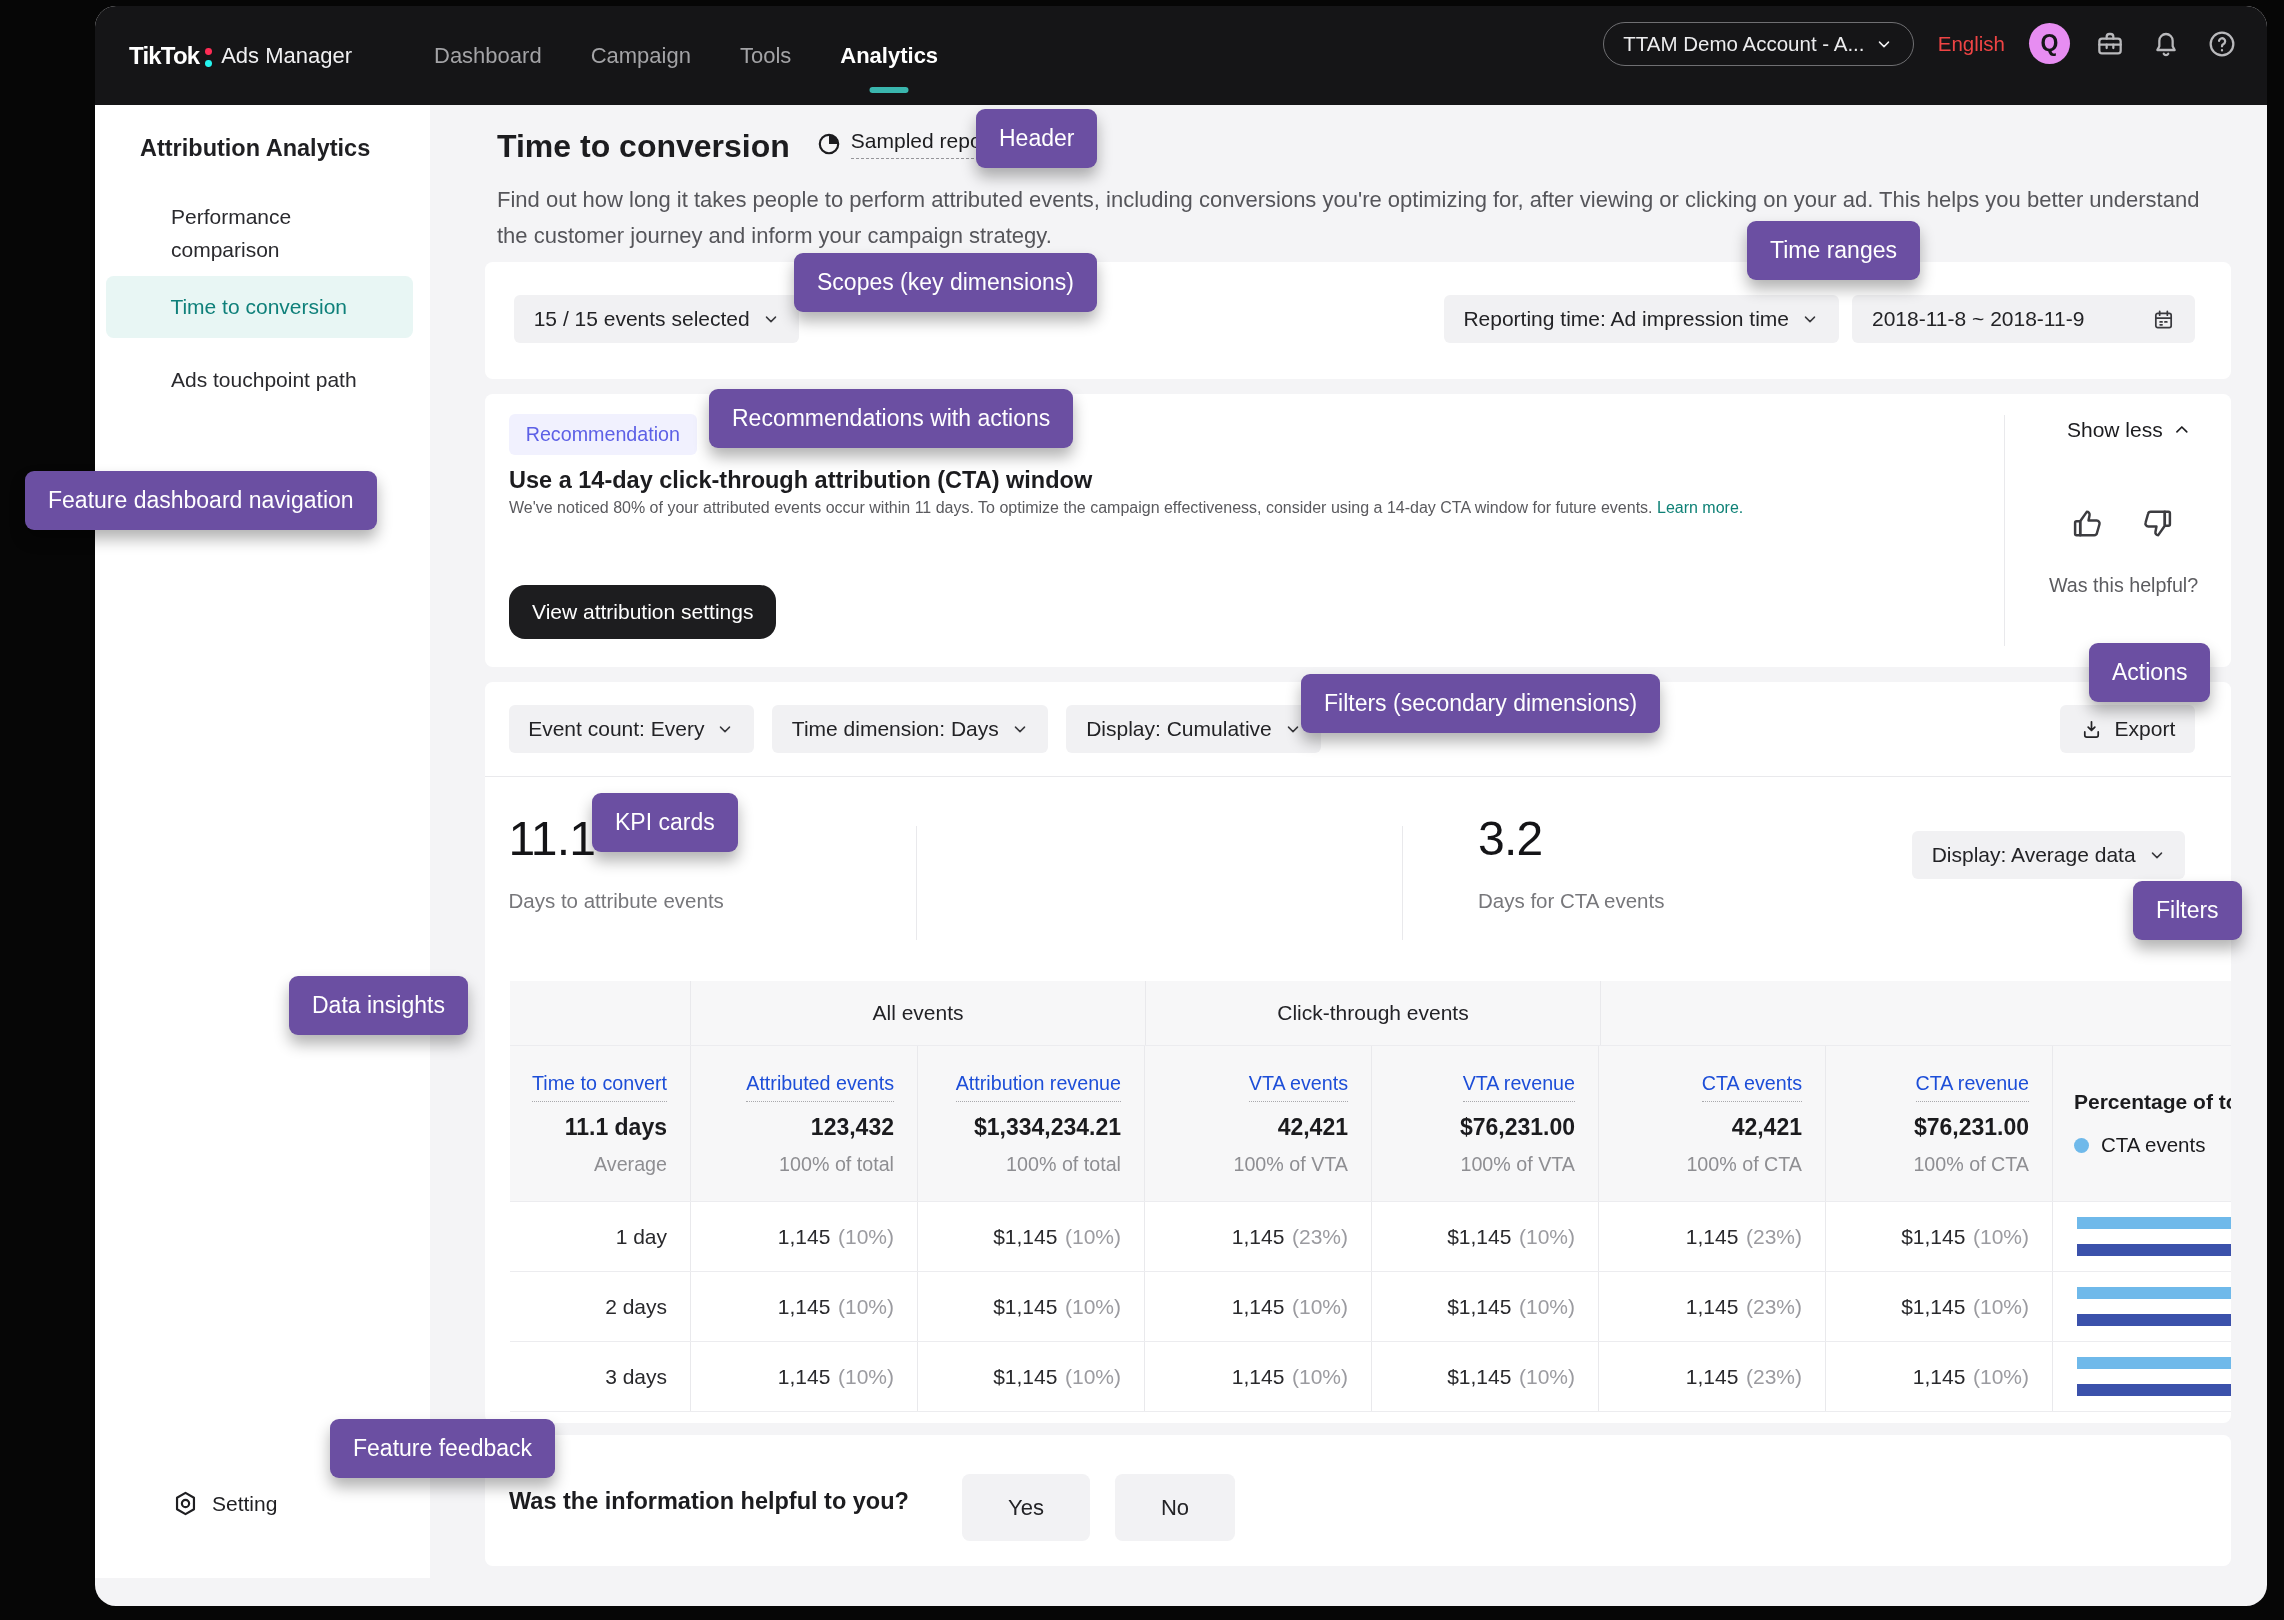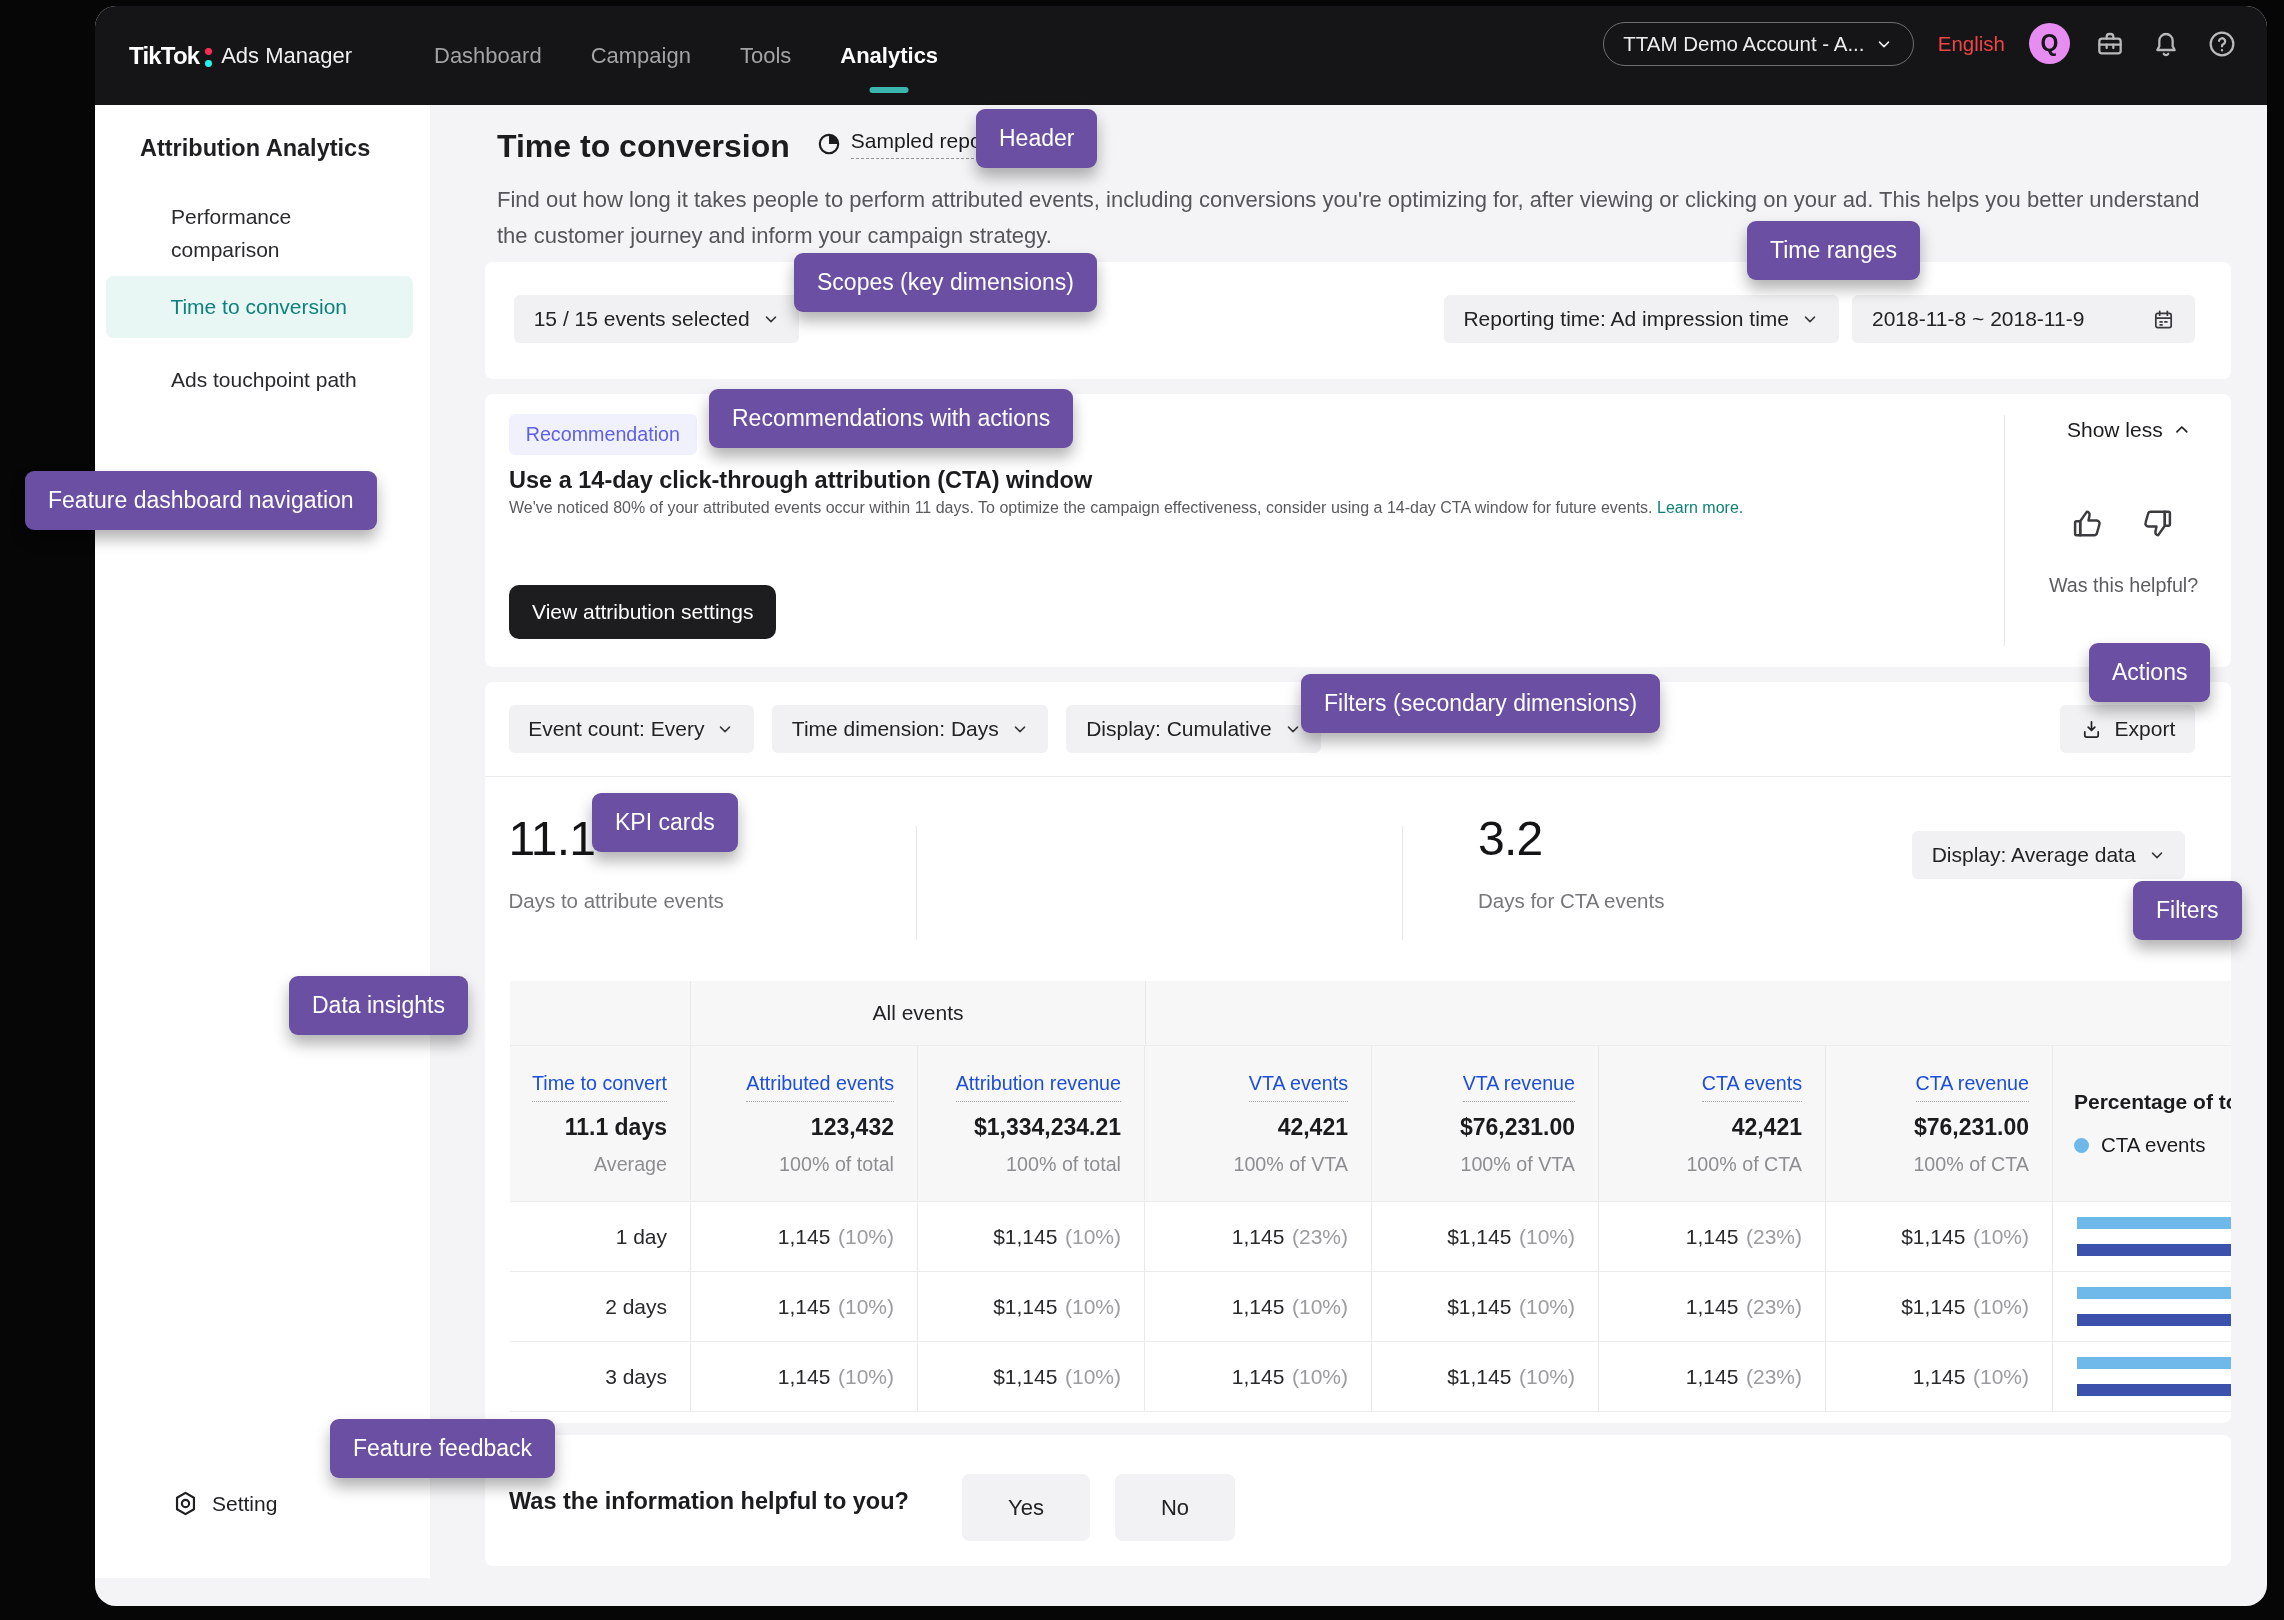--- a/index.html
+++ b/index.html
@@ -62,21 +62,21 @@
   .scopes-card .right { position:absolute; right:36px; top:33px; display:flex; gap:13.6px; }
 
   
   .rec-card { top:289px; height:273px; }
   .rec-badge { position:absolute; left:24px; top:19.7px; background:#f1f1fe; color:#5d60e6; font-size:19.7px;
                border-radius:6px; padding:9px 16.7px; }
   .rec-title { position:absolute; left:24px; top:73px; font-size:23.5px; font-weight:700; color:#1c1c1f; }
   .rec-body { position:absolute; left:24px; top:95px; width:1455px; font-size:16px; line-height:37px; color:#5a5a5e; }
   .rec-link { color:#0e8176; cursor:pointer; }
   .rec-btn { position:absolute; left:24px; top:191px; background:#1d1d1f; color:#fff; font-size:21px;
-             border:none; border-radius:10px; padding:15px 23px; cursor:pointer; font-family:inherit; }
+             border:none; border-radius:16px; padding:15px 23px; cursor:pointer; font-family:inherit; }
   .rec-divider { position:absolute; left:1519px; top:21px; bottom:21px; width:0.8px; background:#e9e9ec; }
   .rec-showless { position:absolute; left:1582px; top:24px; display:flex; align-items:center; gap:9px;
                   font-size:21px; color:#1c1c1f; cursor:pointer; }
   .rec-showless svg { width:19.7px; height:19.7px; color:#1c1c1f; }
   .rec-thumbs { position:absolute; left:1585px; top:112px; display:flex; gap:35px; }
   .rec-thumbs svg { width:35px; height:35px; color:#3c3c40; cursor:pointer; }
   .rec-helpful { position:absolute; left:1564px; top:180px; font-size:19.7px; color:#5c5c60; }
 
   
   .main-card { top:577px; height:741px; overflow:hidden; }
@@ -318,20 +318,21 @@
         <span>Display: Average data</span>
         <svg class="chev" viewBox="0 0 24 24" fill="none" stroke="currentColor" stroke-width="2" stroke-linecap="round" stroke-linejoin="round">
             <path d="M6 9.5l6 6 6-6"></path>
           </svg>
       </div>
 
       <div class="tbl">
         <div class="t-row t-group">
           <div class="tc c0"></div>
           <div class="tc gc">All events</div>
+          <div class="tc gc">Click-through events</div>
           <div class="tc cp"></div>
         </div>
 
         <div class="t-row t-sub">
           <div class="tc c0">
             <div class="sub-stack">
               <span class="col-label">Time to convert</span>
               <span class="avg-v">11.1 days</span>
               <span class="avg-s">Average</span>
             </div>

